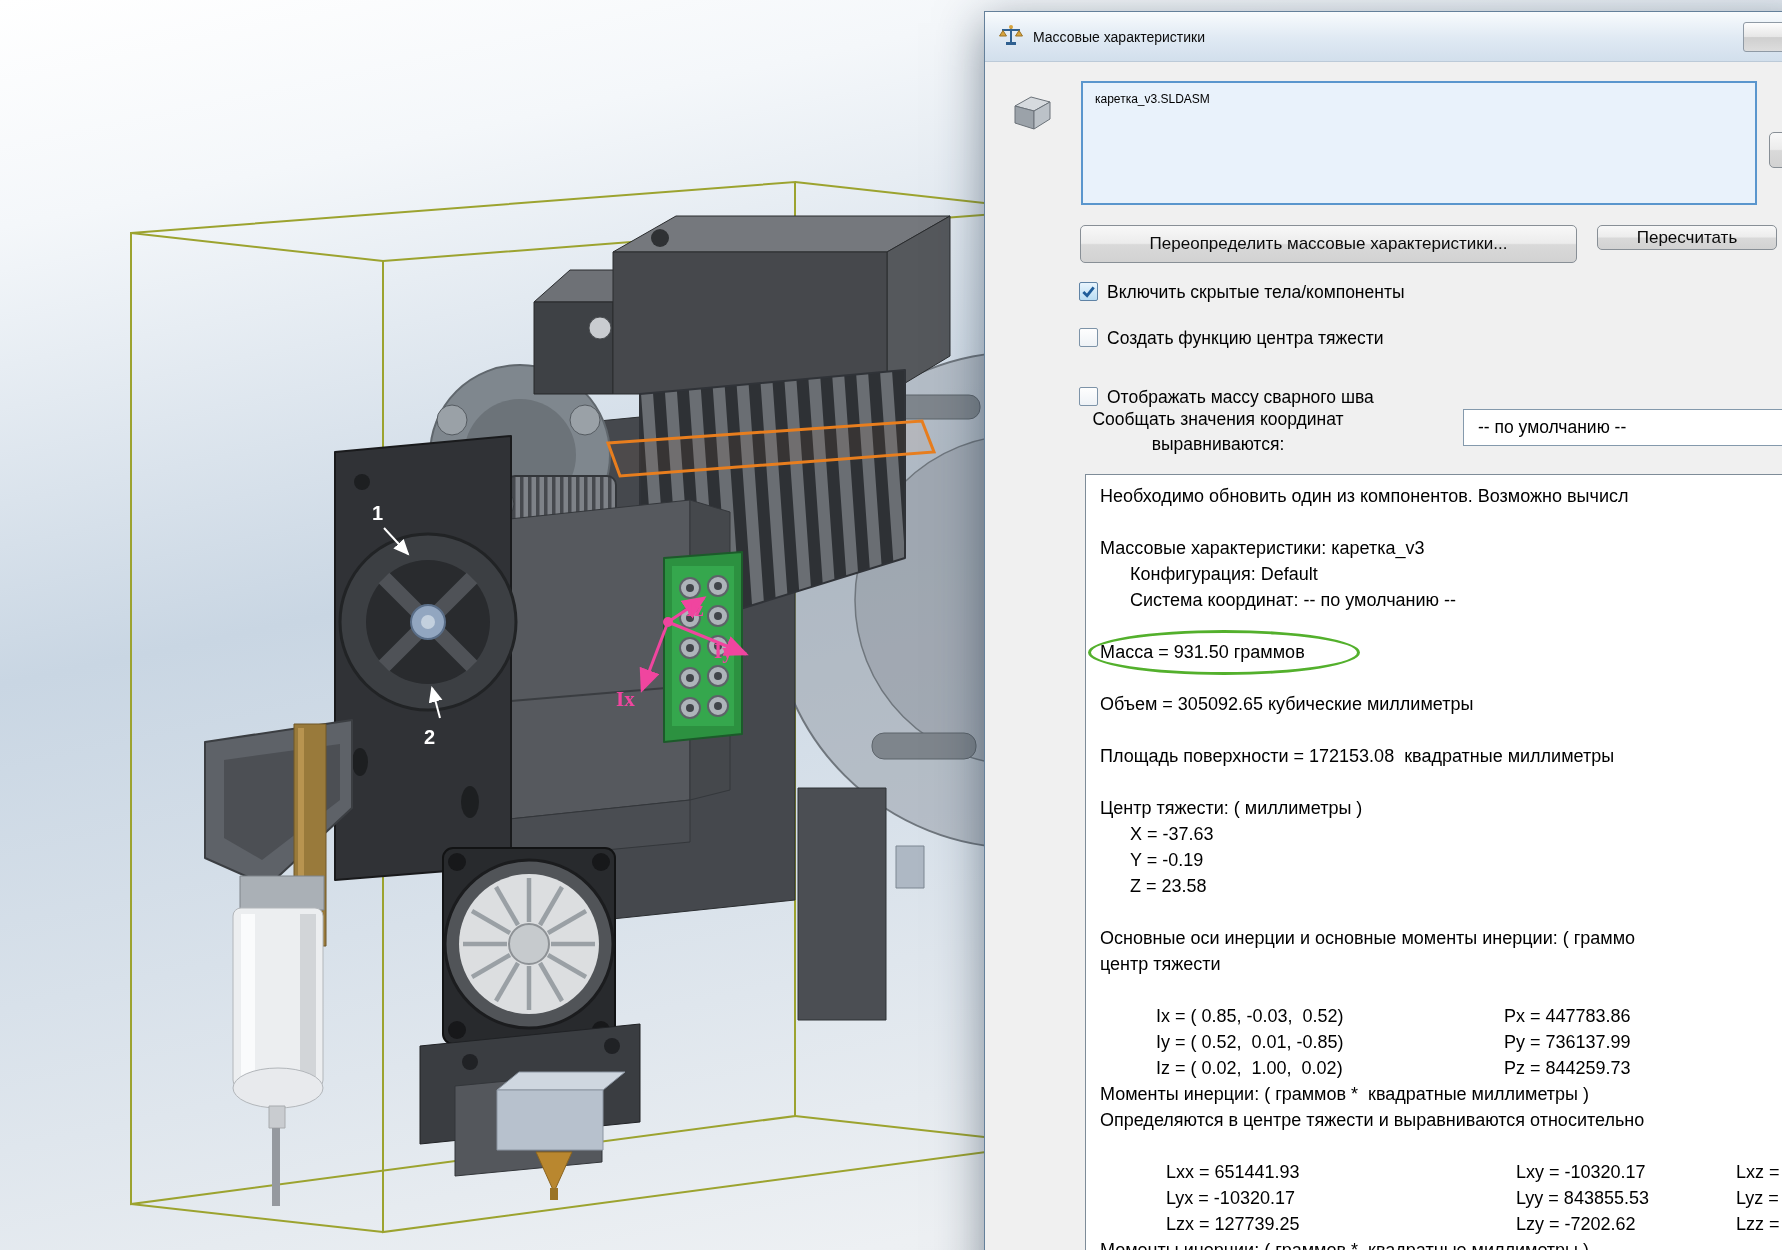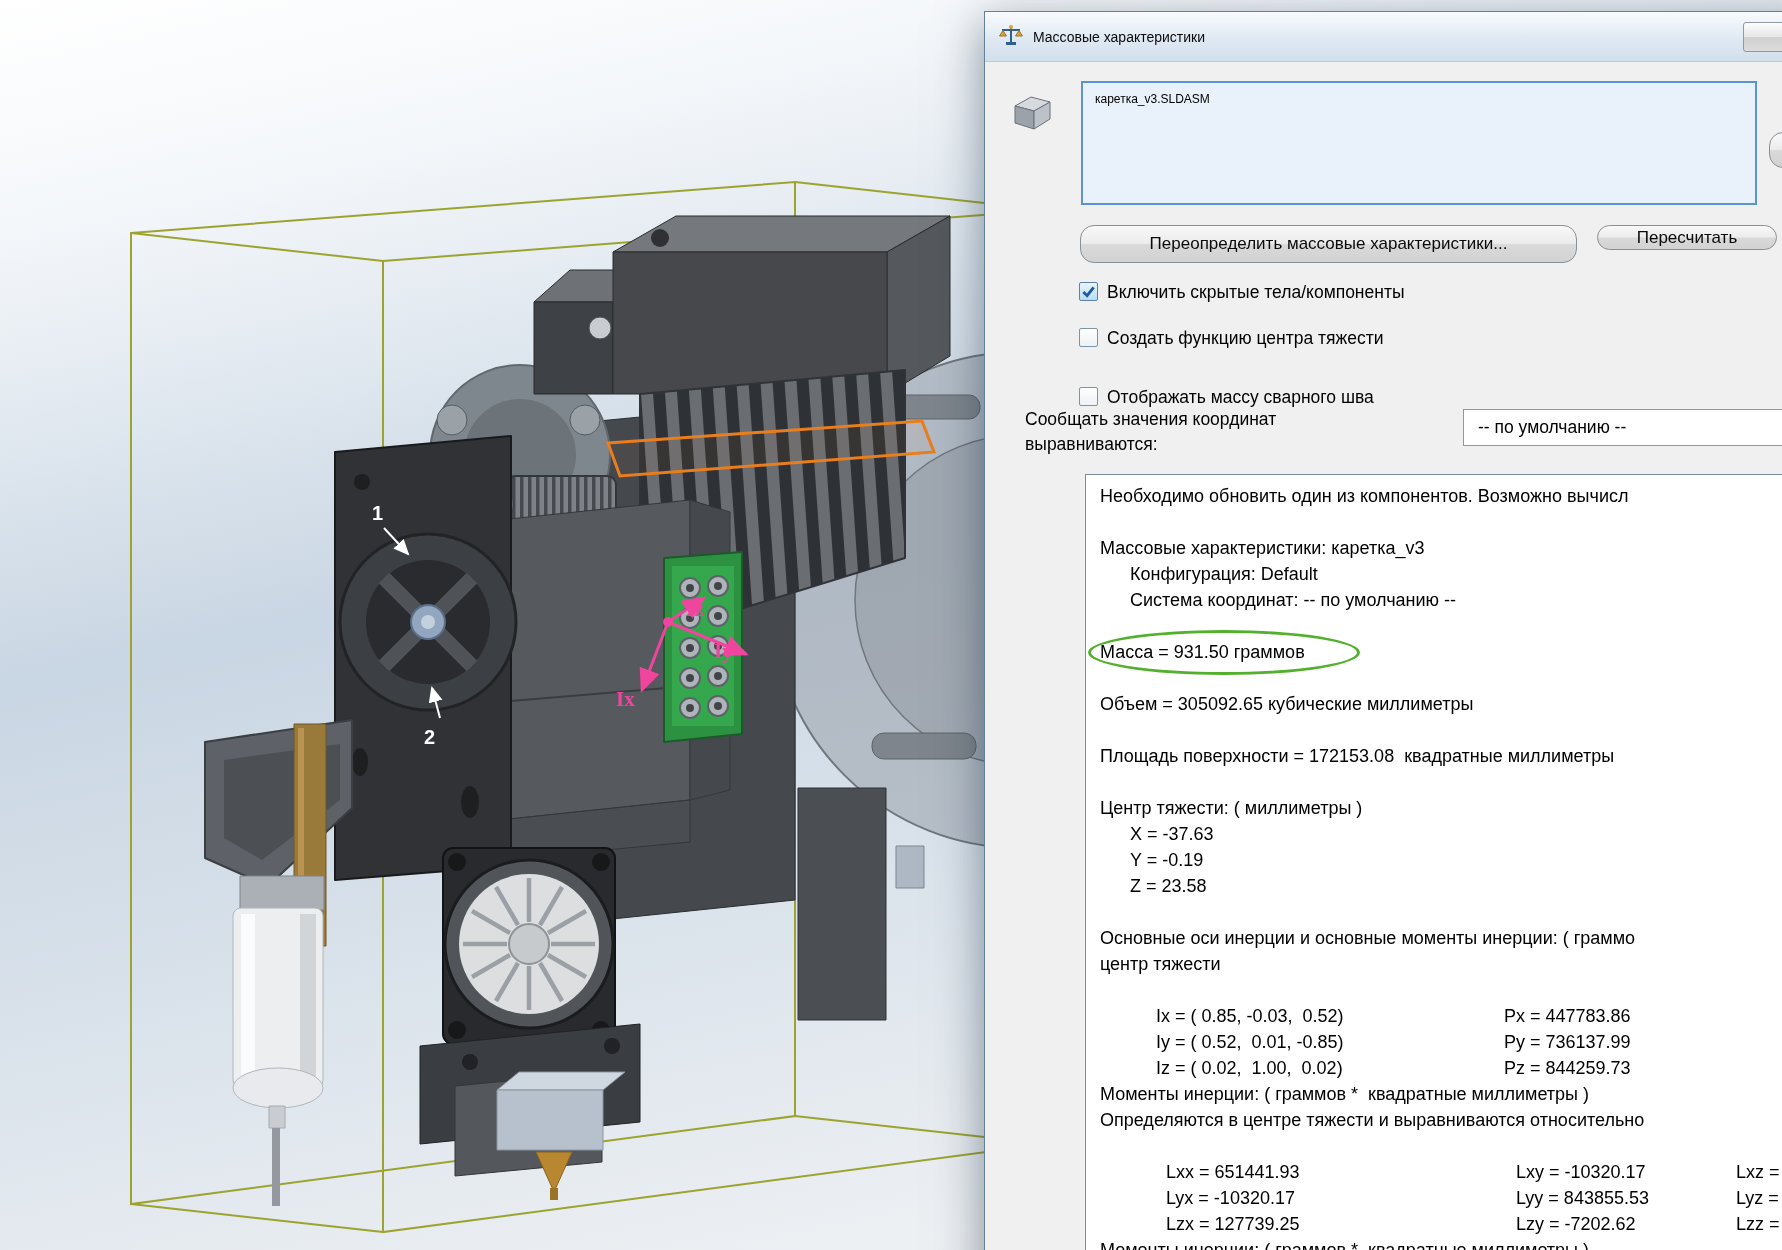--- a/index.html
+++ b/index.html
@@ -19,29 +19,29 @@
     display:flex;align-items:center;padding-left:14px;gap:10px}
   .dlg-title{font-size:14px;color:#0a0a0a}
   .close-frag{position:absolute;left:758px;top:10px;width:44px;height:30px;
     background:linear-gradient(#fdfdfd,#e6e6e6 50%,#cfcfcf 52%,#dddddd);
     border:1px solid #8f9aa5;border-radius:3px}
   .part-ic{position:absolute;left:24px;top:80px;width:46px;height:42px}
   .doc-field{position:absolute;left:96px;top:69px;width:676px;height:124px;background:#e9f2fb;
     border:2px solid #5a96cd;font-size:12px;padding:9px 12px;color:#000}
   .side-frag{position:absolute;left:784px;top:120px;width:60px;height:36px}
   .btn{background:linear-gradient(#f8f8f8,#ececec 48%,#d9d9d9 52%,#d2d2d2);
-    border:1px solid #888f96;border-radius:14px;font-family:inherit;font-size:17px;color:#0a0a0a;cursor:default}
+    border:1px solid #888f96;border-radius:5px;font-family:inherit;font-size:17px;color:#0a0a0a;cursor:default}
   .btn-override{position:absolute;left:95px;top:213px;width:497px;height:38px}
   .btn-recalc{position:absolute;left:612px;top:213px;width:180px;height:25px}
   .cbrow{position:absolute;left:94px;display:flex;align-items:flex-start;gap:9px;height:24px}
   .cb{width:19px;height:19px;border:1px solid #7d93a8;border-radius:2px;
     background:linear-gradient(#fefefe,#eef2f6);display:inline-flex;align-items:center;justify-content:center;flex:none}
   .cb.checked{background:linear-gradient(#e9f5fd,#b9dcf3);border-color:#5f83a5}
   .cblabel{font-size:17.5px;color:#000;white-space:nowrap}
-  .coordlabel{position:absolute;left:40px;top:395px;width:386px;text-align:left;
+  .coordlabel{position:absolute;left:40px;top:395px;width:386px;text-align:center;
     font-size:17.5px;line-height:25px;color:#000}
   .dropdown{position:absolute;left:478px;top:397px;width:356px;height:37px;background:#fff;
     border:1px solid #8499ac;font-size:17.5px;display:flex;align-items:center;padding-left:14px;color:#000}
   .results{position:absolute;left:100px;top:462px;width:764px;height:818px;background:#fff;
     border:1px solid #7e8c98;padding:8px 0 0 14px;font-size:18px;line-height:26px;color:#000;overflow:hidden}
   .results .line{white-space:pre;height:26px}
   .gap{height:26px}
   .ind{padding-left:30px}
   .irow{padding-left:26px}
   .irow .c1{display:inline-block;width:348px}

